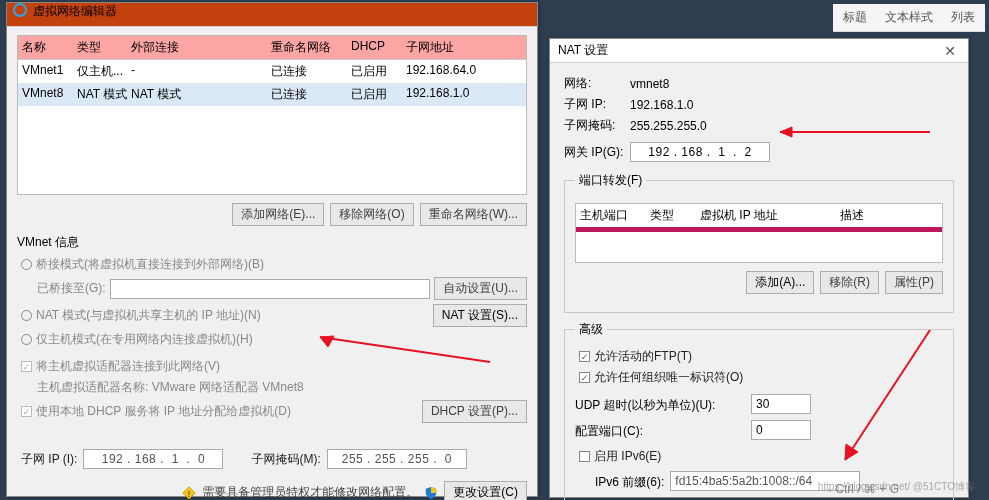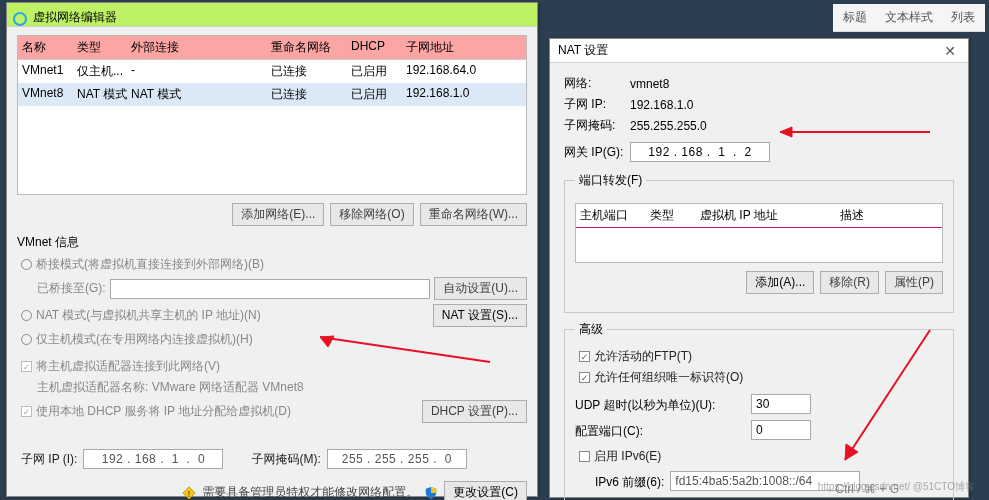--- a/index.html
+++ b/index.html
@@ -13,21 +13,21 @@
   }
   .dark-bg { position:absolute; inset:0; background:#2d3e50; }
   
   .bg-bar { position:absolute; top:4px; right:4px; height:28px; padding:0 10px;
             background:#f5f5f7; border-bottom:1px solid #ddd; display:flex; gap:18px; align-items:center; color:#555; }
   .bg-bar span { cursor:default; }
 
   
   .win { position:absolute; background:#f0f0f0; border:1px solid #888; box-shadow:1px 1px 4px rgba(0,0,0,.25); }
   .win-left { left:6px; top:2px; width:532px; height:495px; background:#f0f0f0; }
-  .titlebar { height:24px; background:#bef264; display:flex; align-items:flex-end; padding:0 6px; border-bottom:1px solid #d0d0d0; }
+  .titlebar { height:24px; background:#c2410c; display:flex; align-items:flex-start; padding:0 6px; border-bottom:1px solid #d0d0d0; }
   .titlebar .t-icon { width:14px; height:14px; border:2px solid #29a5e8; border-radius:50%; margin-right:6px; }
   .titlebar .tb-spacer{ flex:1; }
   .body-left { padding:8px 10px 6px; }
   
   .net-table { width:100%; border:1px solid #bbb; background:#fff; height:160px; overflow:auto; }
   .nt-row { display:flex; padding:3px 4px; }
   .nt-head { background:#fca5a5; border-bottom:1px solid #ccc; }
   .nt-row.sel { background:#dbe9f6; }
   .c-name{width:55px;} .c-type{width:54px;} .c-ext{width:140px;} .c-host{width:80px;} .c-dhcp{width:55px;} .c-sub{flex:1;}
   .btnrow { display:flex; gap:6px; justify-content:flex-end; margin:8px 0; }
@@ -61,21 +61,21 @@
   .titlebar2 { height:24px; display:flex; align-items:center; padding:0 8px; border-bottom:1px solid #d0d0d0; background:#fff;}
   .close-x { margin-left:auto; font-size:14px; color:#555; padding:0 4px; }
   .body-right { padding:10px 14px; }
   .kv { display:flex; gap:6px; align-items:center; padding:2px 0; }
   .kv .k { width:60px; }
   fieldset.grp {
     border:1px solid #c9c9c9; margin-top:8px; padding:8px 10px 10px;
   }
   fieldset.grp legend { padding:0 4px; }
   .pf-table { border:1px solid #bbb; background:#fff; height:60px; margin-top:6px; }
-  .pf-head { display:flex; border-bottom:1px solid #be185d; padding:3px 4px; }
+  .pf-head { display:flex; border-bottom:5px solid #be185d; padding:3px 4px; }
   .pc-host{width:70px;} .pc-type{width:50px;} .pc-ip{width:140px;} .pc-desc{flex:1;}
   .flex-row { display:flex; align-items:flex-end; gap:6px; }
   .spin { width:60px; }
 
   
   .arrow { position:absolute; stroke:#e81123; fill:#e81123; }
 
   .watermark { position:absolute; right:14px; bottom:6px; color:rgba(120,120,120,0.6); font-size:10px; }
   .shortcut { position:absolute; right:90px; bottom:4px; color:#888; font-size:12px;}
 </style>

